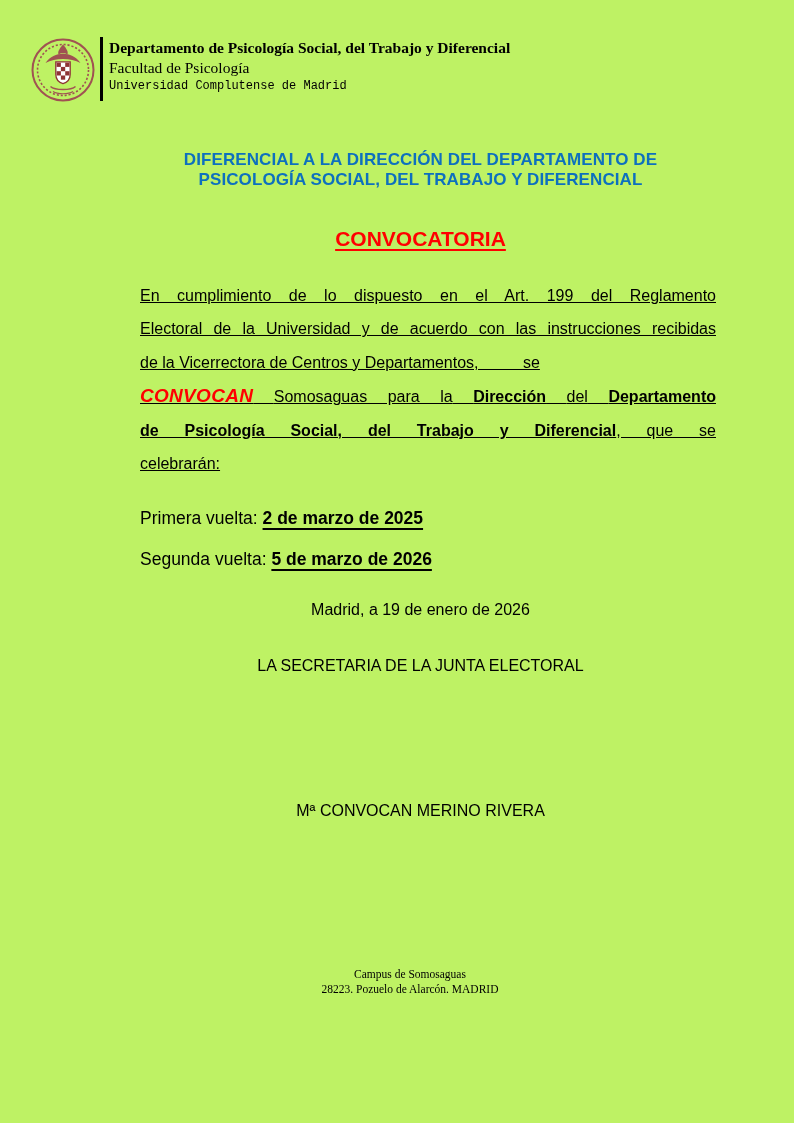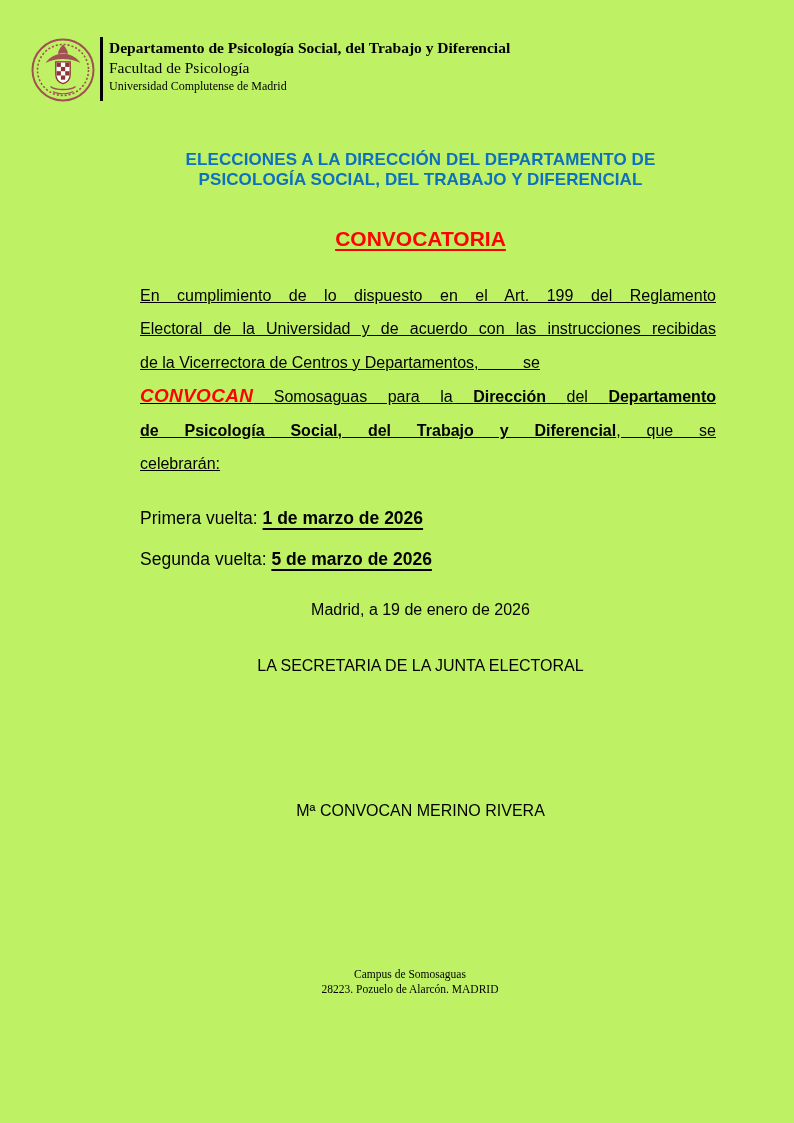--- a/index.html
+++ b/index.html
@@ -23,21 +23,21 @@
   
   .letterhead{
     position:absolute;top:36px;left:30px;
     display:flex;align-items:flex-start;
   }
   .seal{width:66px;height:68px;flex:0 0 auto;}
   .vbar{width:3px;height:64px;background:#000;margin:1px 6px 0 4px;flex:0 0 auto;}
   .htext{font-family:"Liberation Serif",serif;padding-top:2px;}
   .htext .h1{font-size:15.5px;font-weight:bold;line-height:20px;white-space:nowrap;}
   .htext .h2{font-size:15.5px;line-height:20px;}
-  .htext .h3{font-size:12px;line-height:17px;}
+  .htext .h3{font-size:12px;line-height:17px;font-family:Liberation Mono, monospace;}
   
   .content{
     position:absolute;top:150px;left:140px;right:78px;
   }
   .centered{margin-left:-15px;text-align:center;}
   .doc-title{
     color:var(--blue);
     font-weight:bold;font-size:17px;line-height:19.5px;
     letter-spacing:0.1px;
   }
@@ -107,21 +107,21 @@
     <div class="htext">
       <div class="h1">Departamento de Psicología Social, del Trabajo y Diferencial</div>
       <div class="h2">Facultad de Psicología</div>
       <div class="h3">Universidad Complutense de Madrid</div>
     </div>
   </div>
 
   <div class="content">
 
     <div class="doc-title centered">
-      <div>ELECCIONES A LA DIRECCIÓN DEL DEPARTAMENTO DE</div>
+      <div>DIFERENCIAL A LA DIRECCIÓN DEL DEPARTAMENTO DE</div>
       <div>PSICOLOGÍA SOCIAL, DEL TRABAJO Y DIFERENCIAL</div>
     </div>
 
     <div class="heading centered"><span>CONVOCATORIA</span></div>
 
     <div class="bodytext">
       <div class="jline">En cumplimiento de lo dispuesto en el Art. 199 del  Reglamento</div>
       <div class="jline">Electoral de la Universidad y de acuerdo con las instrucciones recibidas</div>
       <div class="pre">de la Vicerrectora de Centros y Departamentos,          se</div>
       <div class="jline">
@@ -131,21 +131,21 @@
         <span>del</span>
         <span class="bold">Departamento</span>
       </div>
       <div class="jline"><span class="bold">de Psicología Social, del Trabajo y Diferencial</span><span>, que se</span></div>
       <div>celebrarán:</div>
     </div>
 
     <div class="dates">
       <div class="dline">
         <span>Primera vuelta:</span>
-        <span class="dval">1 de marzo de 2026</span>
+        <span class="dval">2 de marzo de 2025</span>
       </div>
       <div class="dline">
         <span>Segunda vuelta:</span>
         <span class="dval">5 de marzo de 2026</span>
       </div>
     </div>
 
 
     <div class="date-line centered">Madrid, a 19 de enero de 2026</div>
     <div class="secretary centered">LA SECRETARIA DE LA JUNTA ELECTORAL</div>

